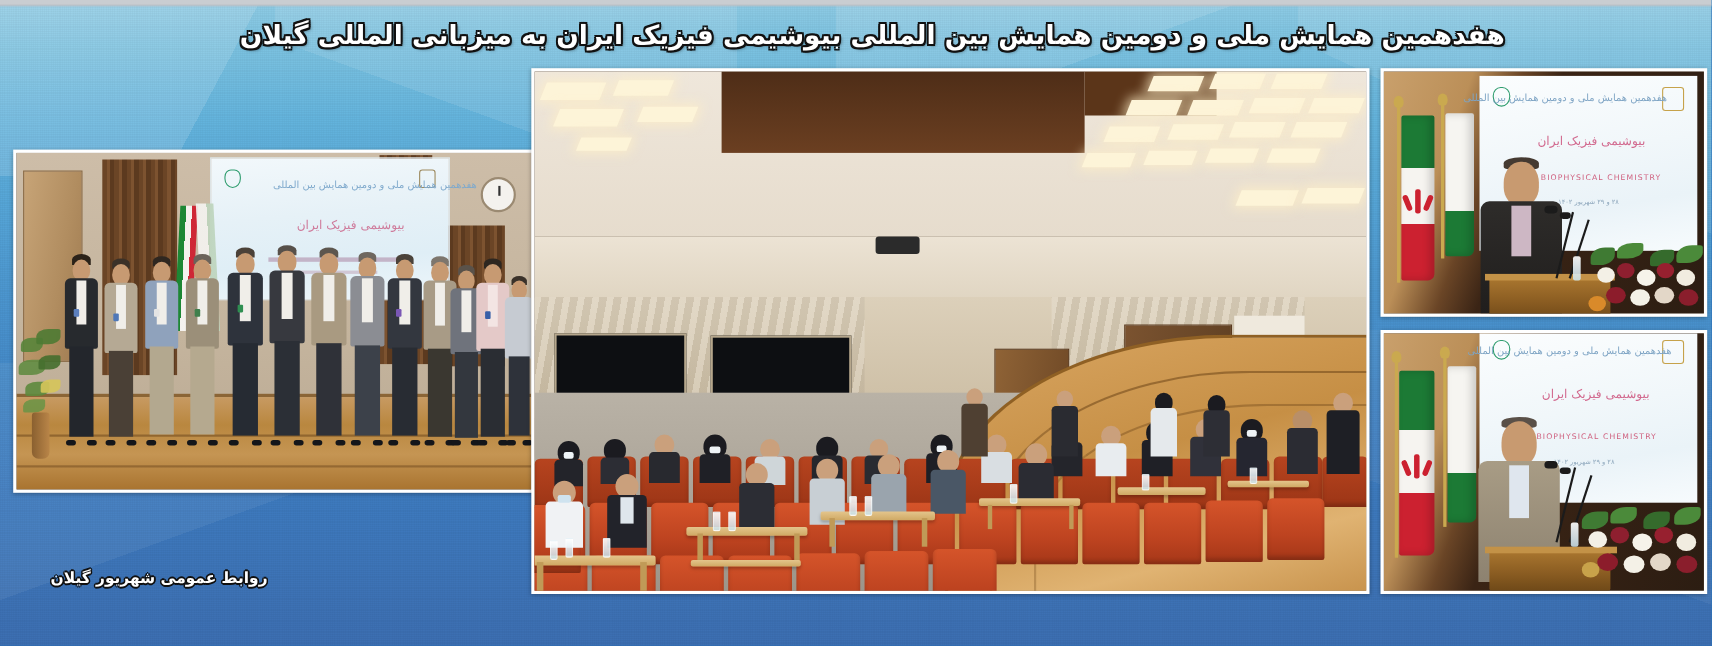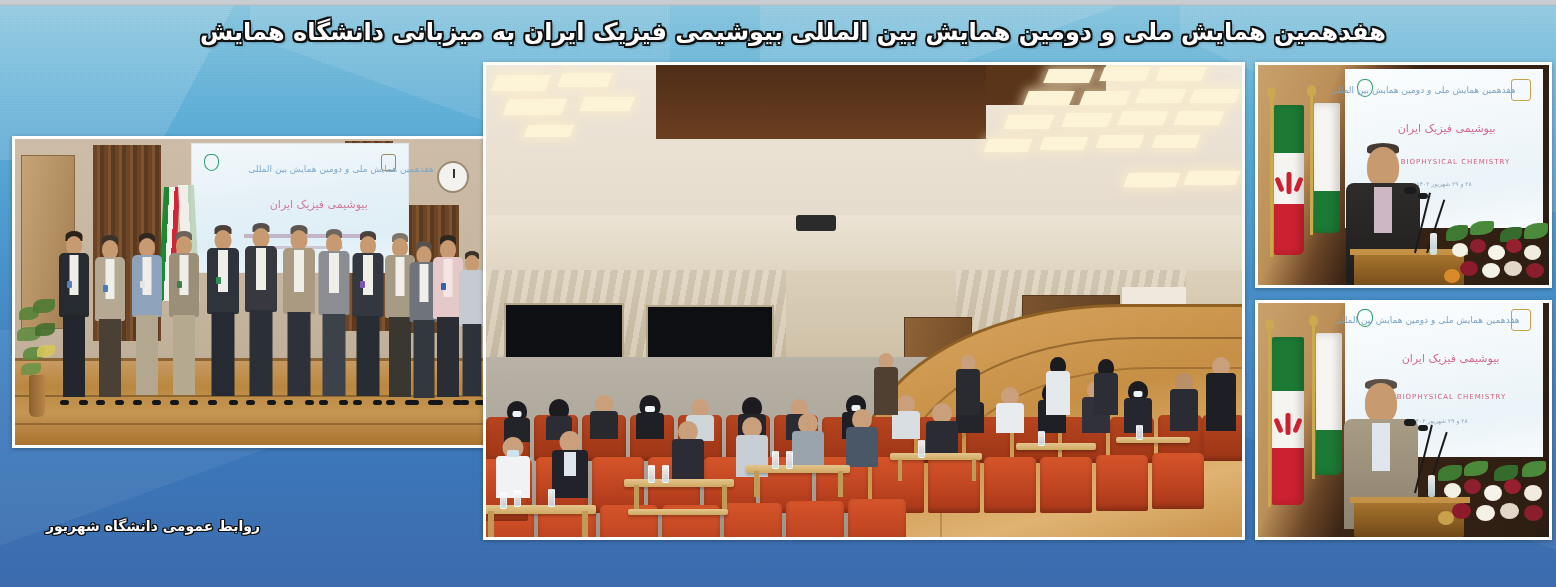--- a/index.html
+++ b/index.html
@@ -191,23 +191,23 @@
   <div class="facet f2"></div>
   <div class="facet f3"></div>
   <div class="facet f4"></div>
   <div class="facet f5"></div>
   <div class="facet f6"></div>
   <div class="bg-noise"></div>
   <div class="bg-top-strip"></div>
   <div class="bg-top-strip2"></div>
 
 
-  <div class="title">هفدهمین همایش ملی و دومین همایش بین المللی بیوشیمی فیزیک ایران به میزبانی دانشگاه همایش</div>
-
-  <div class="credit">روابط عمومی دانشگاه شهریور</div>
+  <div class="title">هفدهمین همایش ملی و دومین همایش بین المللی بیوشیمی فیزیک ایران به میزبانی المللی گیلان</div>
+
+  <div class="credit">روابط عمومی شهریور گیلان</div>
 
   <div class="photo" id="photo-group">
     <div class="inner">
       <div class="gp-wall"></div>
       <div class="gp-woodpanel gp-p1"></div>
       <div class="gp-woodpanel gp-p2"></div>
       <div class="gp-woodpanel gp-p3"></div>
       <div class="gp-door"></div>
       <div class="gp-clock"></div>
 

